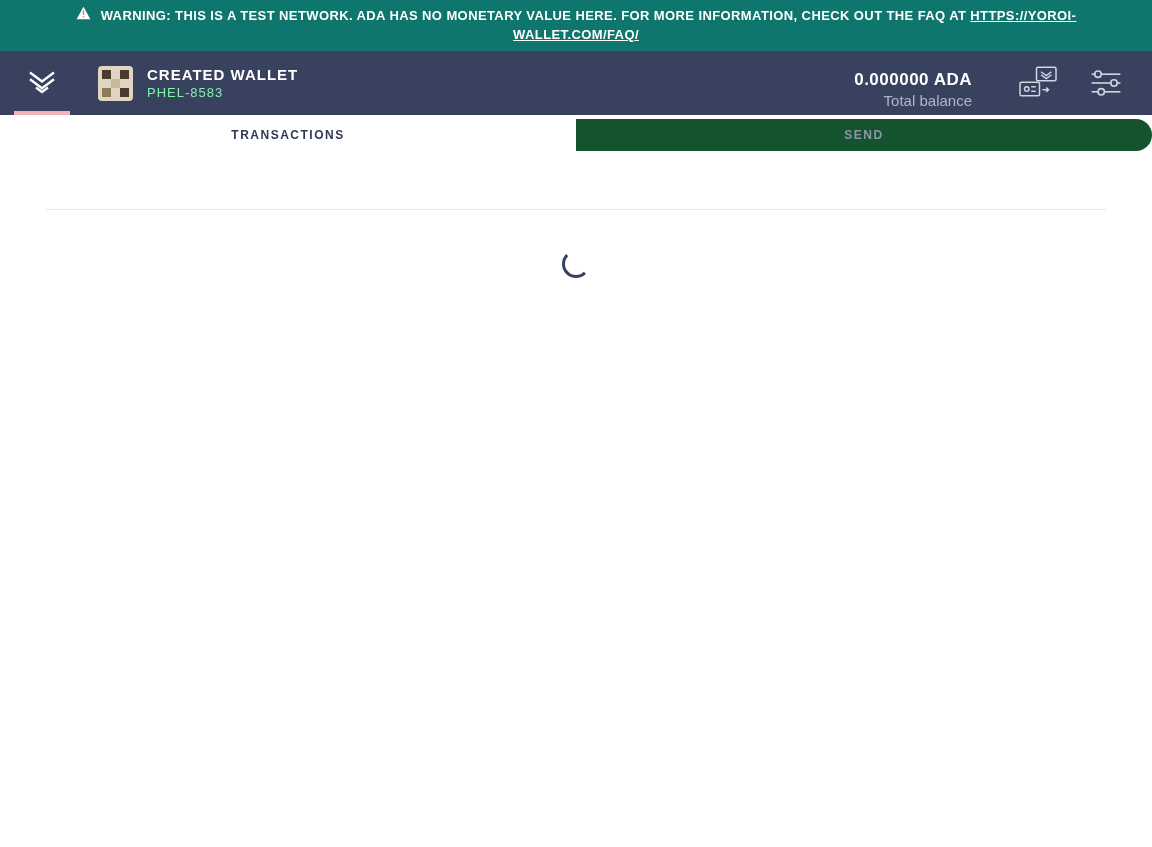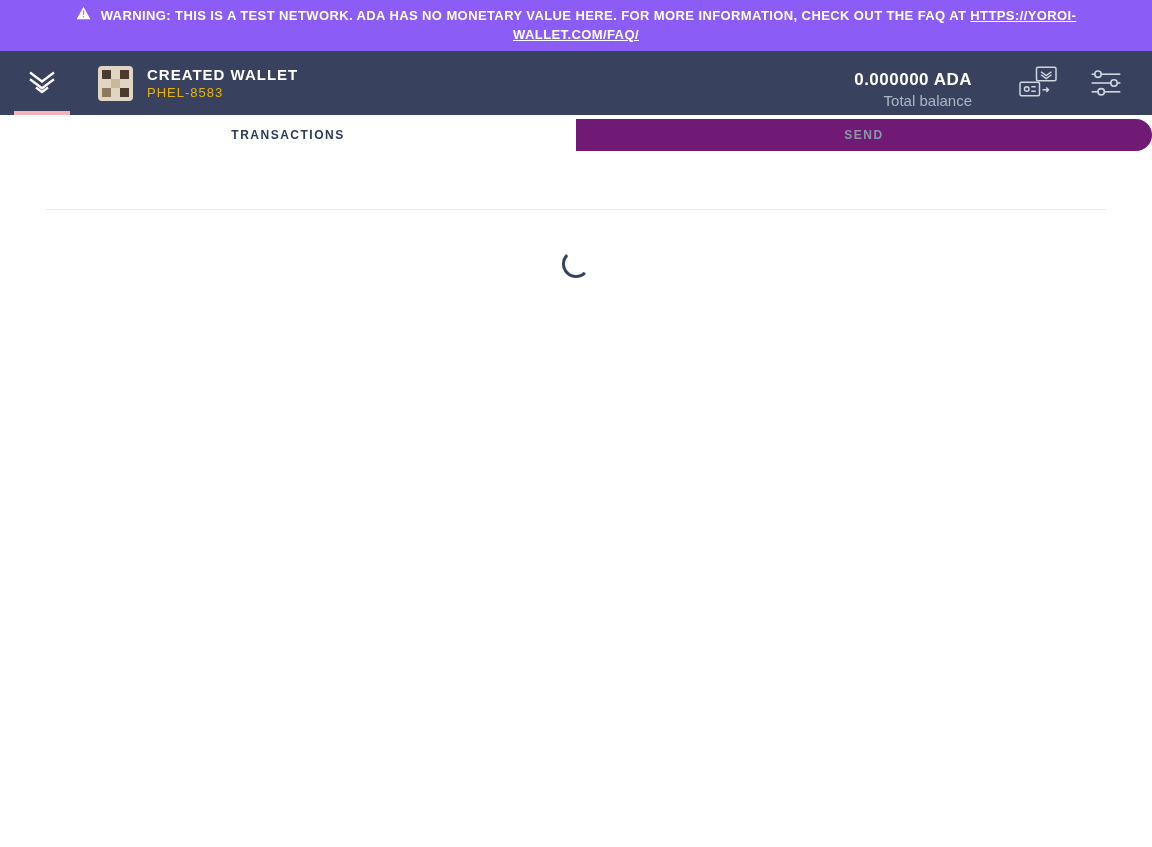--- a/index.html
+++ b/index.html
@@ -1,21 +1,21 @@
 <!DOCTYPE html>
 <html><head>
 <meta charset="utf-8">
 <style>
   * { box-sizing: border-box; margin: 0; padding: 0; }
   html, body { width: 1152px; height: 847px; font-family: -apple-system, BlinkMacSystemFont, "Segoe UI", Helvetica, Arial, sans-serif; background: #ffffff; }
 
   
   .warning-banner {
     width: 100%;
-    background: #8b5cf6;
+    background: #0f766e;
     color: #ffffff;
     text-align: center;
     font-size: 13px;
     font-weight: 700;
     letter-spacing: 0.4px;
     padding: 7px 50px 7px 50px;
     line-height: 18px;
   }
   .warning-banner .warn-icon {
     display: inline-block;
@@ -77,21 +77,21 @@
 
   .wallet-text .wallet-name {
     font-size: 15px;
     font-weight: 700;
     letter-spacing: 1px;
     color: #ffffff;
   }
   .wallet-text .wallet-plate {
     font-size: 13px;
     letter-spacing: 1px;
-    color: #eab308;
+    color: #86efac;
     margin-top: 2px;
   }
 
   .header-center {
     flex: 1;
     text-align: right;
     margin-top: 12px;
   }
   .balance-amount {
     font-size: 17px;
@@ -128,21 +128,21 @@
     margin-left: 14px;
     position: relative;
     top: -4px;
   }
 
   
   .tabs {
     display: flex;
     width: 100%;
     height: 32px;
-    background: #701a75;
+    background: #14532d;
     border-radius: 18px;
   }
   .tab {
     flex: 1;
     display: flex;
     align-items: center;
     justify-content: center;
     font-size: 12px;
     font-weight: 700;
     letter-spacing: 1.5px;

